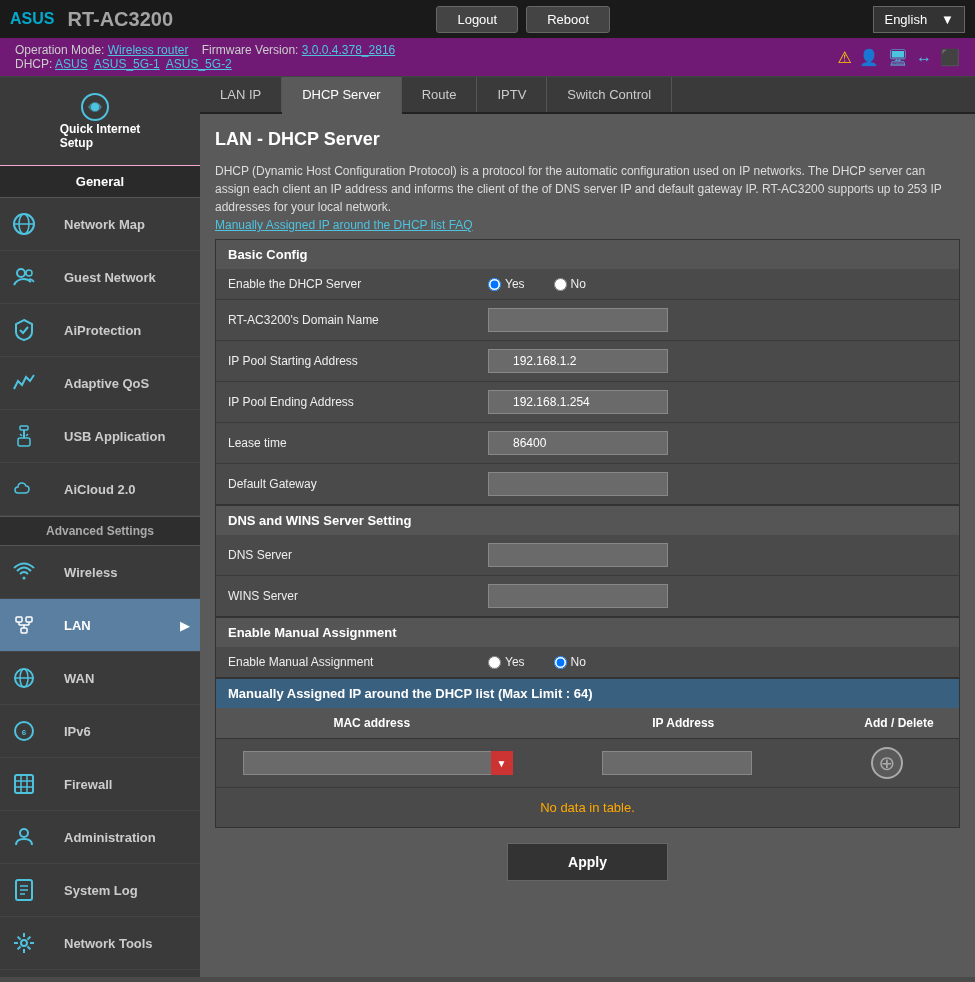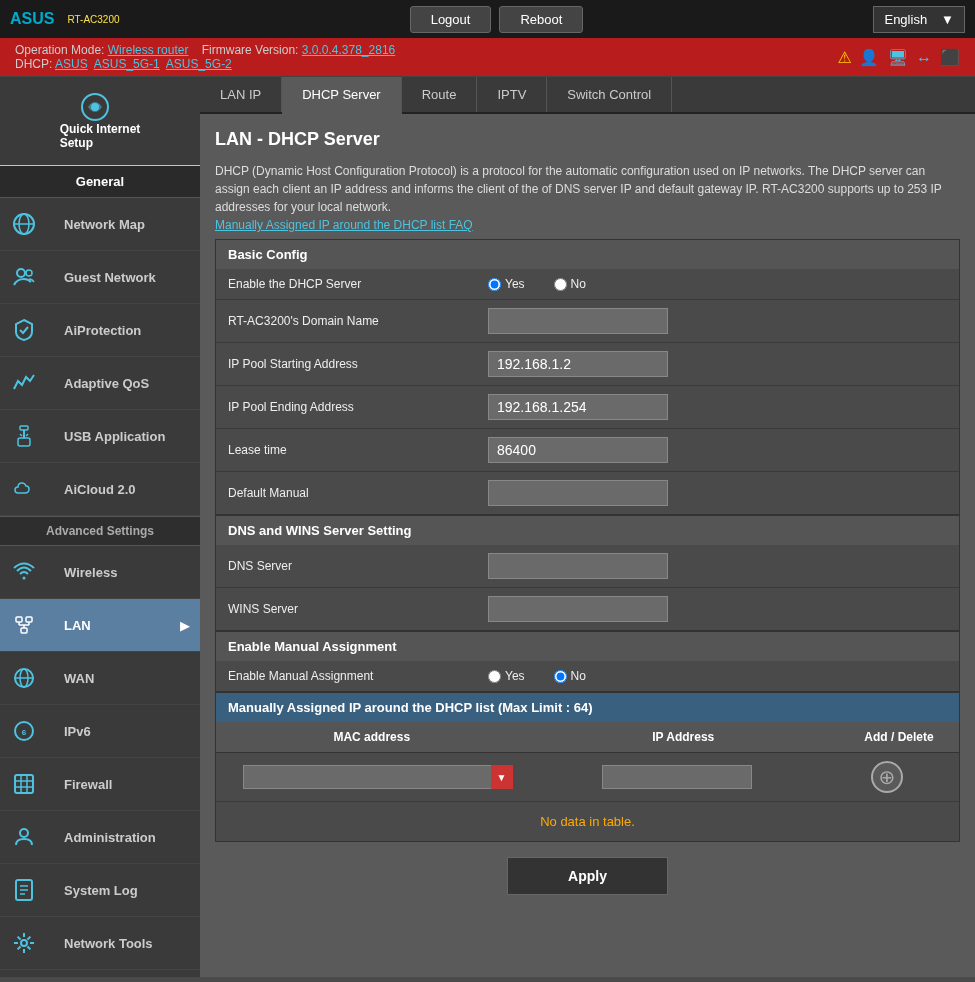--- a/index.html
+++ b/index.html
@@ -2,26 +2,26 @@
 <html><head>
   <meta charset="utf-8">
   <style>
     * { box-sizing: border-box; margin: 0; padding: 0; }
     body { font-family: Arial, sans-serif; font-size: 13px; background: #4a4a4a; width: 975px; min-height: 982px; }
 
     
     .header { background: #1a1a1a; display: flex; align-items: center; height: 38px; padding: 0 10px; gap: 8px; }
     .asus-logo { color: #fff; font-weight: bold; font-size: 16px; margin-right: 5px; }
     .asus-logo span { color: #00aacc; }
-    .model-name { color: #fde047; font-size: 10px; font-weight: normal; margin-right: auto; }
+    .model-name { color: #a3a3a3; font-size: 20px; font-weight: bold; margin-right: auto; }
     .header-btn { background: #444; color: #fff; border: 1px solid #666; padding: 5px 20px; cursor: pointer; font-size: 13px; border-radius: 3px; }
     .lang-select { background: #333; color: #fff; border: 1px solid #666; padding: 5px 10px; margin-left: auto; font-size: 13px; cursor: pointer; display: flex; align-items: center; gap: 14px; }
 
     
-    .info-bar { background: #b91c1c; padding: 5px 15px; display: flex; align-items: center; justify-content: space-between; border-bottom: 1px solid #444; }
+    .info-bar { background: #701a75; padding: 5px 15px; display: flex; align-items: center; justify-content: space-between; border-bottom: 1px solid #444; }
     .info-left { color: #ccc; font-size: 12px; }
     .info-left a { color: #4dc3e0; text-decoration: underline; cursor: pointer; }
     .info-icons { display: flex; gap: 8px; align-items: center; }
     .info-icon { color: #ccc; font-size: 16px; cursor: pointer; }
     .info-icon.warn { color: #ffcc00; }
     .info-icon.active { color: #4dc3e0; }
 
     
     .layout { display: flex; min-height: 900px; }
     .sidebar { width: 200px; background: #3a3a3a; flex-shrink: 0; }
@@ -51,21 +51,21 @@
 
     
     .section { background: #4a4a4a; border: 1px solid #333; margin-bottom: 0; }
     .section + .section { margin-top: 0; }
     .section-header { background: #555; color: #fff; padding: 7px 12px; font-size: 13px; font-weight: bold; }
     .section-header.blue { background: #3a6080; }
     .form-row { display: flex; align-items: center; padding: 8px 12px; border-bottom: 1px solid #3a3a3a; }
     .form-row:last-child { border-bottom: none; }
     .form-label { flex: 0 0 260px; color: #eee; font-size: 12px; }
     .form-control { flex: 1; }
-    .form-input { background: #6a6a6a; border: 1px solid #888; color: #fff; padding: 4px 8px; font-size: 14px; width: 180px; }
+    .form-input { background: #6a6a6a; border: 1px solid #888; color: #fff; padding: 4px 24px; font-size: 12px; width: 180px; }
     .radio-group { display: flex; gap: 29px; align-items: center; }
     .radio-group label { color: #eee; font-size: 12px; display: flex; align-items: center; gap: 4px; cursor: pointer; }
     .radio-group input[type=radio] { cursor: pointer; }
 
     
     .table-section { background: #4a4a4a; border: 1px solid #333; margin-top: 0; }
     .table-header-row { display: flex; background: #555; border-bottom: 1px solid #333; }
     .table-header-row .th { flex: 1; padding: 8px 12px; color: #fff; font-size: 12px; font-weight: bold; text-align: center; }
     .table-header-row .th:nth-child(3) { flex: 0 0 120px; }
     .table-data-row { display: flex; align-items: center; padding: 8px 12px; border-bottom: 1px solid #3a3a3a; }
@@ -362,21 +362,21 @@
         </div>
 
         <div class="form-row">
           <div class="form-label">Lease time</div>
           <div class="form-control">
             <input type="text" class="form-input" value="86400" style="">
           </div>
         </div>
 
         <div class="form-row">
-          <div class="form-label">Default Manual</div>
+          <div class="form-label">Default Gateway</div>
           <div class="form-control">
             <input type="text" class="form-input" value="" style="">
           </div>
         </div>
       </div>
 
       <div class="section">
         <div class="section-header">DNS and WINS Server Setting</div>
 
         <div class="form-row">

